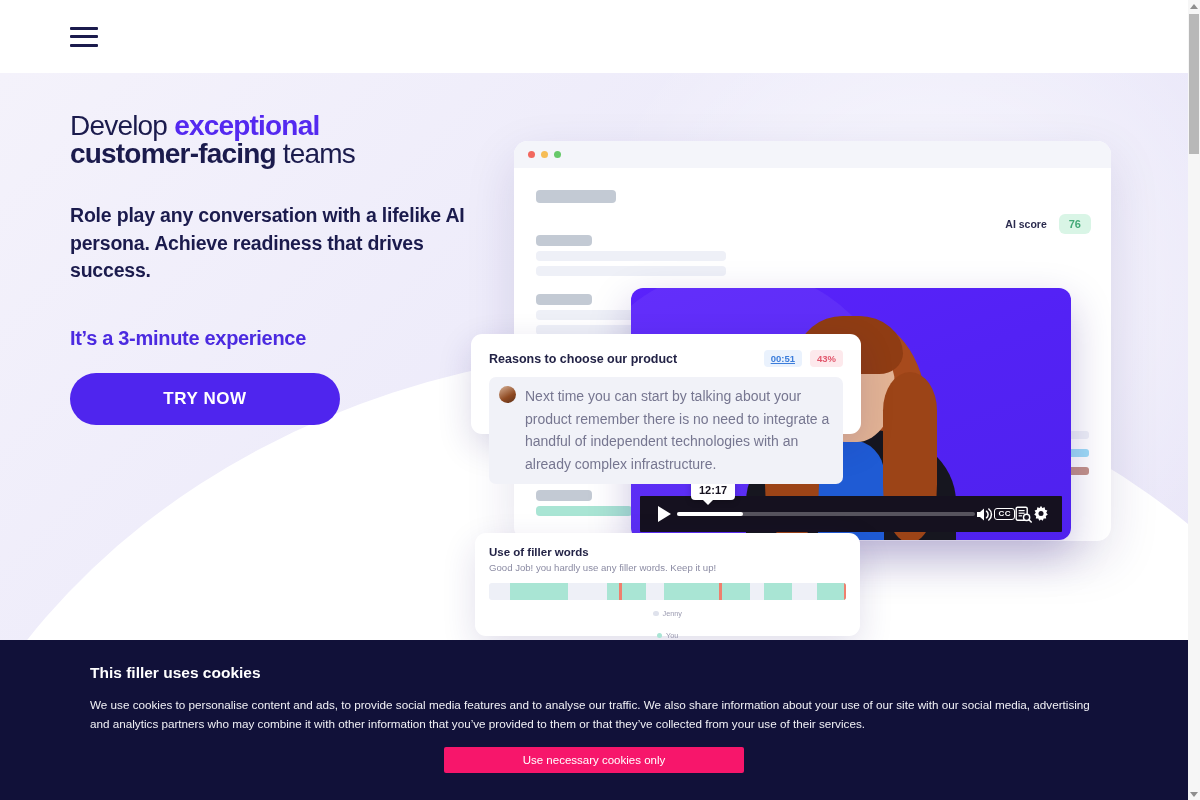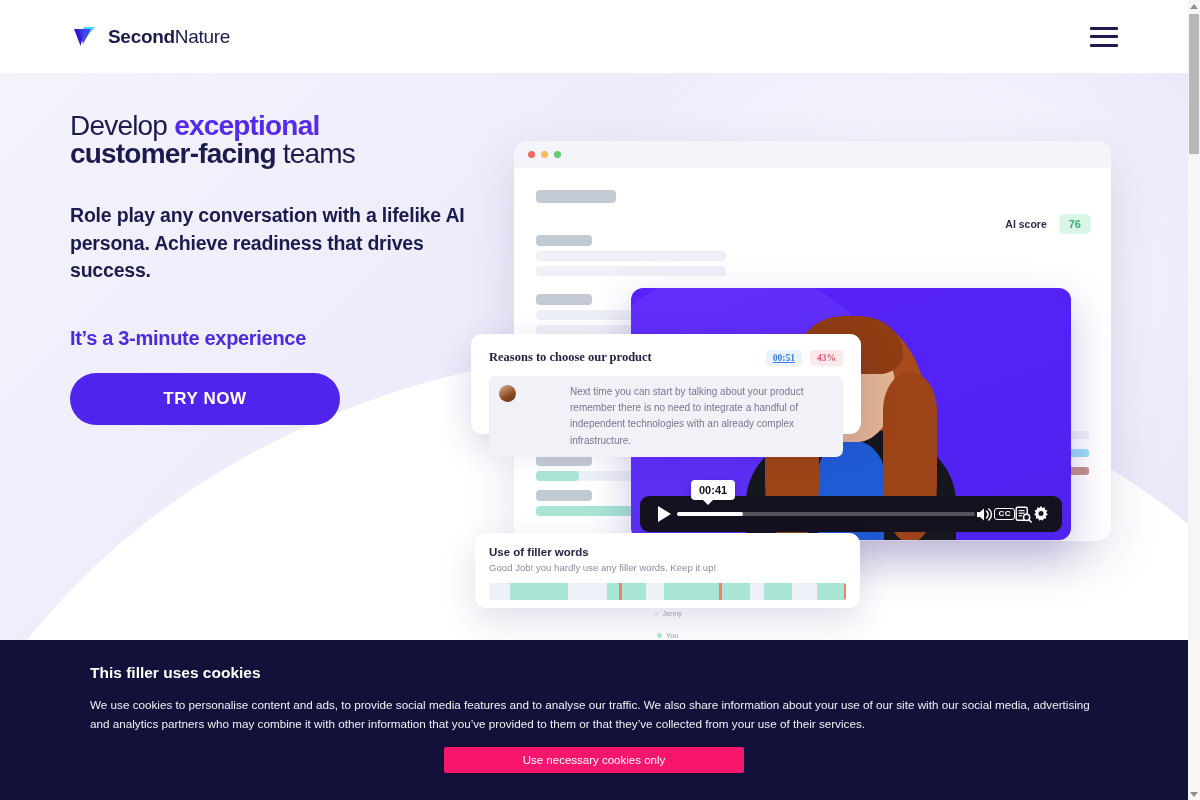--- a/index.html
+++ b/index.html
@@ -113,21 +113,21 @@
                 border-radius: 52px 52px 28px 28px / 44px 44px 24px 24px; }
   .curl { position: absolute; top: 64px; width: 54px; height: 170px; background: #9c4417;
           border-radius: 28px 28px 26px 26px / 40px 40px 60px 60px; }
   .curl.l { left: 4px; } .curl.r { right: 4px; }
 
   .subs { position: absolute; left: 104px; bottom: 12px; width: 232px; text-align: center;
           font-size: 8.2px; line-height: 1.55; color: #c9c9d6;
           text-shadow: 0 1px 2px rgba(0,0,0,.8); z-index: 4; }
 
   .controls { position: absolute; left: 9px; right: 9px; bottom: 8px; height: 36px;
-              background: #15111f; border-radius: 9px; display: flex; align-items: center;
+              background: #15111f; border-radius: 1px; display: flex; align-items: center;
               padding: 0 12px; z-index: 6; }
   .play-tri { width: 0; height: 0; border-left: 13px solid #fff;
               border-top: 8px solid transparent; border-bottom: 8px solid transparent;
               margin-left: 6px; margin-right: 6px; cursor: pointer; }
   .progress { flex: 1; height: 4px; background: rgba(255,255,255,.28); border-radius: 2px;
               position: relative; cursor: pointer; }
   .progress .fill { position: absolute; left: 0; top: 0; height: 4px; width: 22%;
                     background: #ffffff; border-radius: 2px; }
   .tooltip { position: absolute; left: 60px; bottom: 40px; background: #fff; color: #15111f;
              font-size: 11px; font-weight: 600; border-radius: 4px; padding: 4px 8px; z-index: 8;
@@ -138,36 +138,36 @@
   .ctrl-icon { color: #fff; display: flex; align-items: center; cursor: pointer; }
   .cc-box { border: 1.7px solid #fff; border-radius: 3px; font-size: 8px; font-weight: 800;
             padding: 1px 3px; line-height: 1; letter-spacing: .5px; }
 
   
   .feedback {
     position: absolute; left: 471px; top: 334px; width: 390px; height: 100px;
     background: #fff; border-radius: 11px; z-index: 12; padding: 16px 18px;
     box-shadow: 0 12px 34px rgba(40,25,110,.16);
   }
-  .fb-head { display: flex; justify-content: space-between; font-family: Liberation Serif, serif; }
+  .fb-head { display: flex; align-items: center; justify-content: space-between; }
   .fb-title { font-size: 12.5px; font-weight: 800; color: #232346; }
   .fb-metrics { display: flex; align-items: center; gap: 8px; }
   .pill-time { font-size: 9.5px; font-weight: 700; color: #3b7ddb; background: #eaf2fd;
                border-radius: 4px; padding: 3px 7px; text-decoration: underline; }
   .pill-pct { font-size: 9.5px; font-weight: 700; color: #e2576c; background: #fde9ec;
               border-radius: 4px; padding: 3px 7px; }
   .fb-body { margin-top: 10px; background: #f1f2f8; border-radius: 7px; padding: 8px 10px;
              display: flex; gap: 9px; }
   .fb-avatar { width: 17px; height: 17px; border-radius: 50%; flex: 0 0 17px; margin-top: 1px;
                background: linear-gradient(150deg,#d8b49a 0%, #8f4a22 60%, #5c3018 100%); }
-  .fb-text { font-size: 10px; line-height: 1.62; color: #767690; margin-left: 45px; }
+  .fb-text { font-size: 14px; line-height: 1.62; color: #767690; }
 
   
   .filler {
-    position: absolute; left: 475px; top: 533px; width: 385px; height: 75px;
+    position: absolute; left: 475px; top: 533px; width: 385px; height: 103px;
     background: #fff; border-radius: 11px; z-index: 12; padding: 13px 14px;
     box-shadow: 0 12px 34px rgba(40,25,110,.14);
   }
   .fw-title { font-size: 11.5px; font-weight: 800; color: #232346; }
   .fw-sub { margin-top: 4px; font-size: 9.6px; color: #8b8ba3; }
   .fw-track { margin-top: 10px; height: 17px; background: #eef0f7; border-radius: 3px;
               position: relative; overflow: hidden; }
   .fw-seg { position: absolute; top: 0; height: 17px; background: #a9e5d4; }
   .fw-tick { position: absolute; top: 0; height: 17px; width: 2.4px; background: #ef7f6d; }
   .fw-legend { margin-top: 9px; display: flex; gap: 13px; align-items: center; flex-direction: column; }
@@ -198,30 +198,20 @@
   .sb-arrow.down b { border-top: 5px solid #8e8e8e; }
   .sb-thumb { position: absolute; left: 1px; top: 14px; width: 10px; height: 140px;
               background: #b8b8b8; border-radius: 0; cursor: pointer; }
 </style>
 </head>
 <body>
 
 <div id="root">
 
   <div class="site-header">
-    <div class="logo">
-      <span class="logo-mark">
-        <svg width="30" height="30" viewBox="0 0 30 30">
-          <path d="M4 7 L15 7 L10.5 24 Z" fill="#2f1bd6"></path>
-          <path d="M13 5 L25 5 L16.5 15 Z" fill="#44d7ff"></path>
-          <path d="M9 7 L21 7 L13 22 Z" fill="#3d3ae8" opacity="0.92"></path>
-        </svg>
-      </span>
-      <span class="logo-text"><b>Second</b><span>Nature</span></span>
-    </div>
     <div class="hamburger">
       <span></span>
       <span></span>
       <span></span>
     </div>
   </div>
 
   <div class="hero">
     <div class="hero-sheen"></div>
     <div class="hero-wave"></div>
@@ -301,21 +291,21 @@
       <div class="shoulders"></div>
       <div class="shirt"></div>
       <div class="face"></div>
       <div class="hair-front"></div>
       <div class="curl l"></div>
       <div class="curl r"></div>
     </div>
 
     <div class="subs">If you're ready to experience a virtual sales simulation with me, just give that pink button a press and let's</div>
 
-    <div class="tooltip">00:41</div>
+    <div class="tooltip">12:17</div>
 
     <div class="controls">
       <span class="play-tri"></span>
       <span class="progress">
         <span class="fill"></span>
       </span>
       <span class="ctrl-icon">
         <svg width="19" height="17" viewBox="0 0 19 17">
           <path d="M2 6 h3 L9 2.5 v12 L5 11 H2 Z" fill="#fff"></path>
           <path d="M11.5 5.2 a4.2 4.2 0 0 1 0 6.6" stroke="#fff" stroke-width="1.5" fill="none" stroke-linecap="round"></path>

